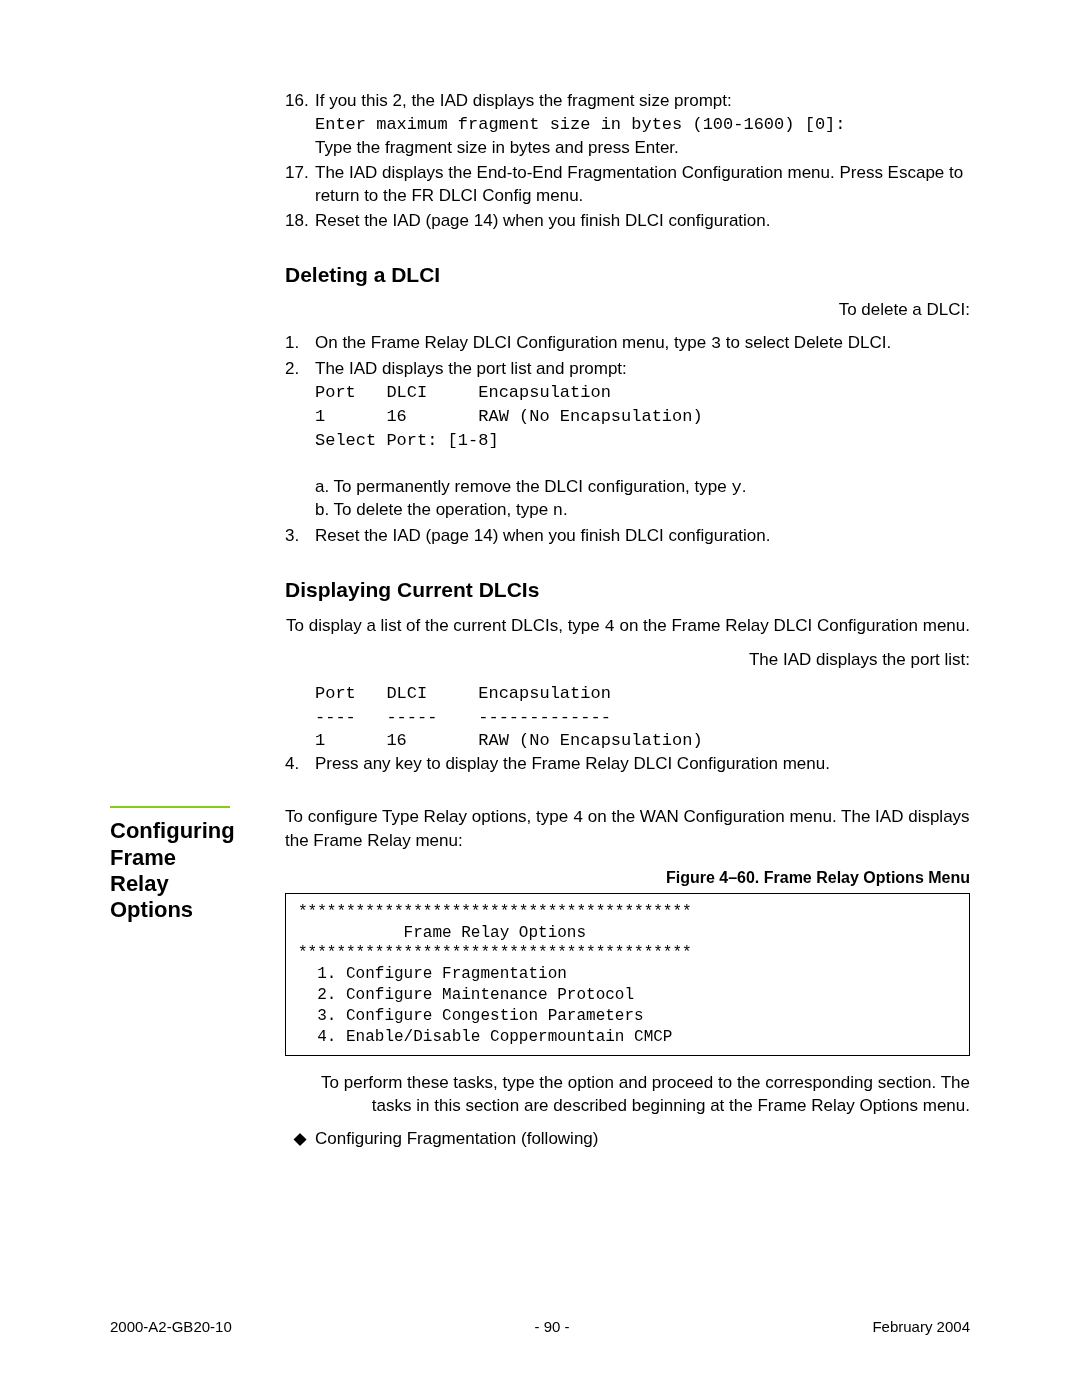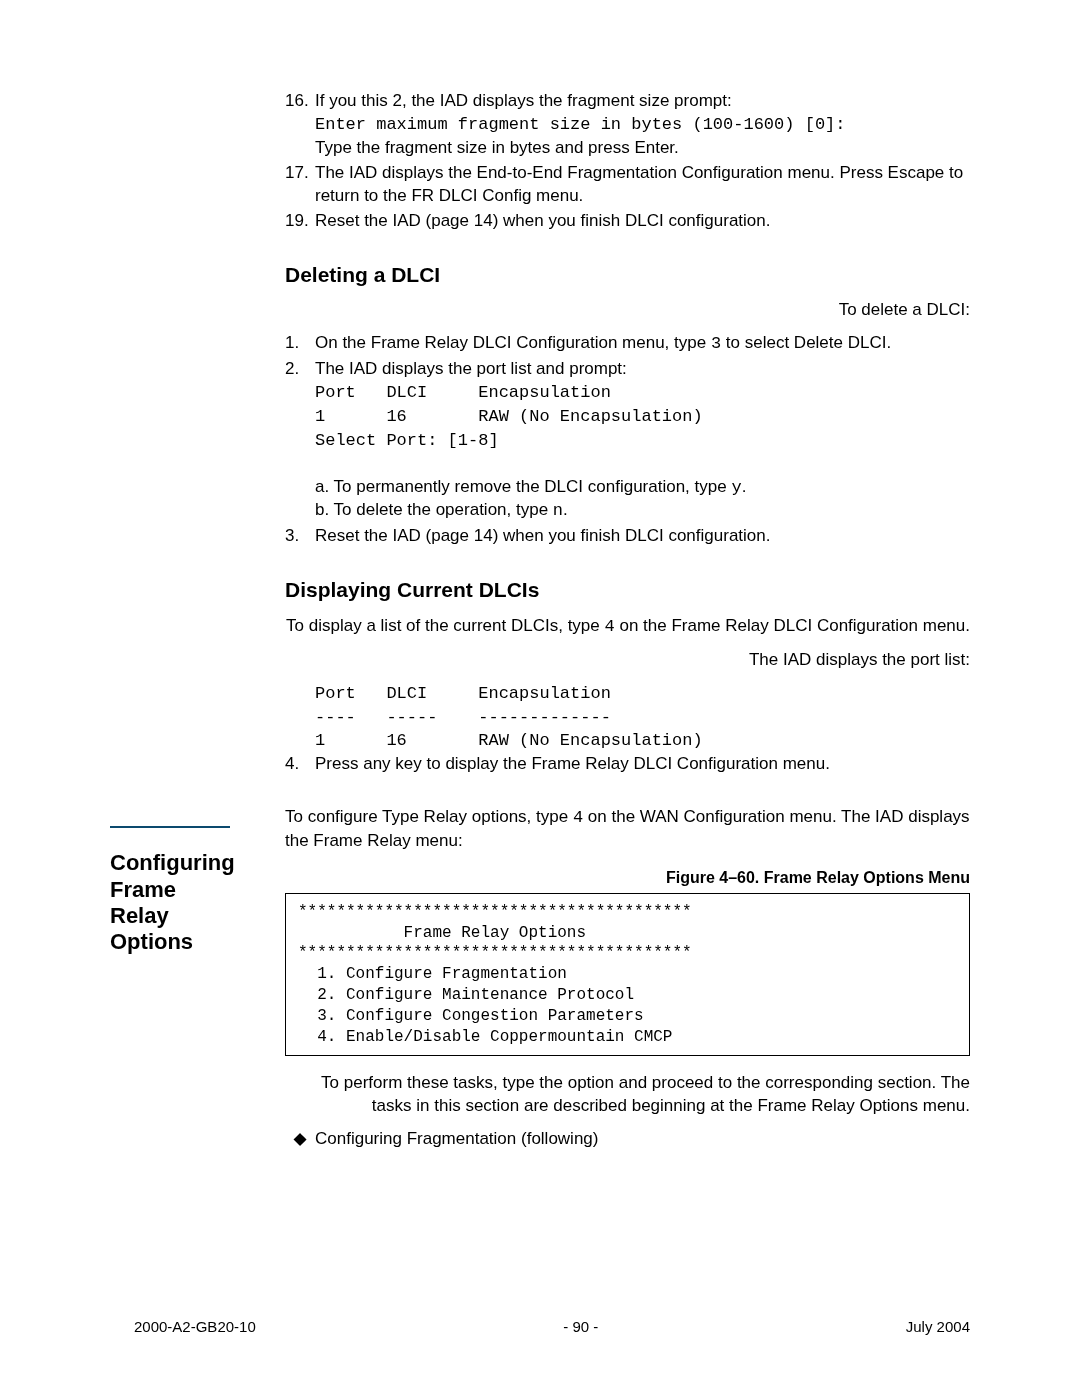--- a/index.html
+++ b/index.html
@@ -25,23 +25,23 @@
     flex-shrink: 0;
   }
   .main-col {
     flex: 1;
     padding-left: 0;
   }
   .sidebar-title {
     font-size: 22px;
     font-weight: bold;
     line-height: 1.2;
-    border-top: 2px solid #0c4a6e;
-    padding-top: 22px;
-    margin-top: 20px;
+    border-top: 2px solid #84cc16;
+    padding-top: 10px;
+    margin-top: 0;
     width: 120px;
   }
   h2.section {
     font-size: 21px;
     font-weight: bold;
     margin: 26px 0 10px 0;
   }
   .list-item {
     display: flex;
     margin-bottom: 2px;
@@ -77,21 +77,20 @@
     line-height: 1.3;
   }
   .footer {
     position: absolute;
     bottom: 60px;
     left: 110px;
     right: 110px;
     display: flex;
     justify-content: space-between;
     font-size: 15px;
-    margin-left: 24px;
   }
   .bullet-item {
     display: flex;
     margin-top: 10px;
   }
   .bullet-glyph {
     width: 30px;
     flex-shrink: 0;
     text-align: center;
   }
@@ -115,21 +114,21 @@
           <span>Type the fragment size in bytes and press Enter.</span>
         </div>
       </div>
 
       <div class="list-item">
         <div class="list-num">17.</div>
         <div class="list-body">The IAD displays the End-to-End Fragmentation Configuration menu. Press Escape to return to the FR DLCI Config menu.</div>
       </div>
 
       <div class="list-item">
-        <div class="list-num">19.</div>
+        <div class="list-num">18.</div>
         <div class="list-body">Reset the IAD (page 14) when you finish DLCI configuration.</div>
       </div>
 
     </div>
   </div>
 
   <div class="row">
     <div class="left-col"></div>
     <div class="main-col">
       <h2 class="section">Deleting a DLCI</h2>
@@ -202,16 +201,16 @@
       <div class="bullet-item">
         <span class="bullet-glyph">◆</span>
         <span>Configuring Fragmentation (following)</span>
       </div>
     </div>
   </div>
 
   <div class="footer">
     <span>2000-A2-GB20-10</span>
     <span>- 90 -</span>
-    <span>July 2004</span>
+    <span>February 2004</span>
   </div>
 
 </div>
 
 </body></html>

